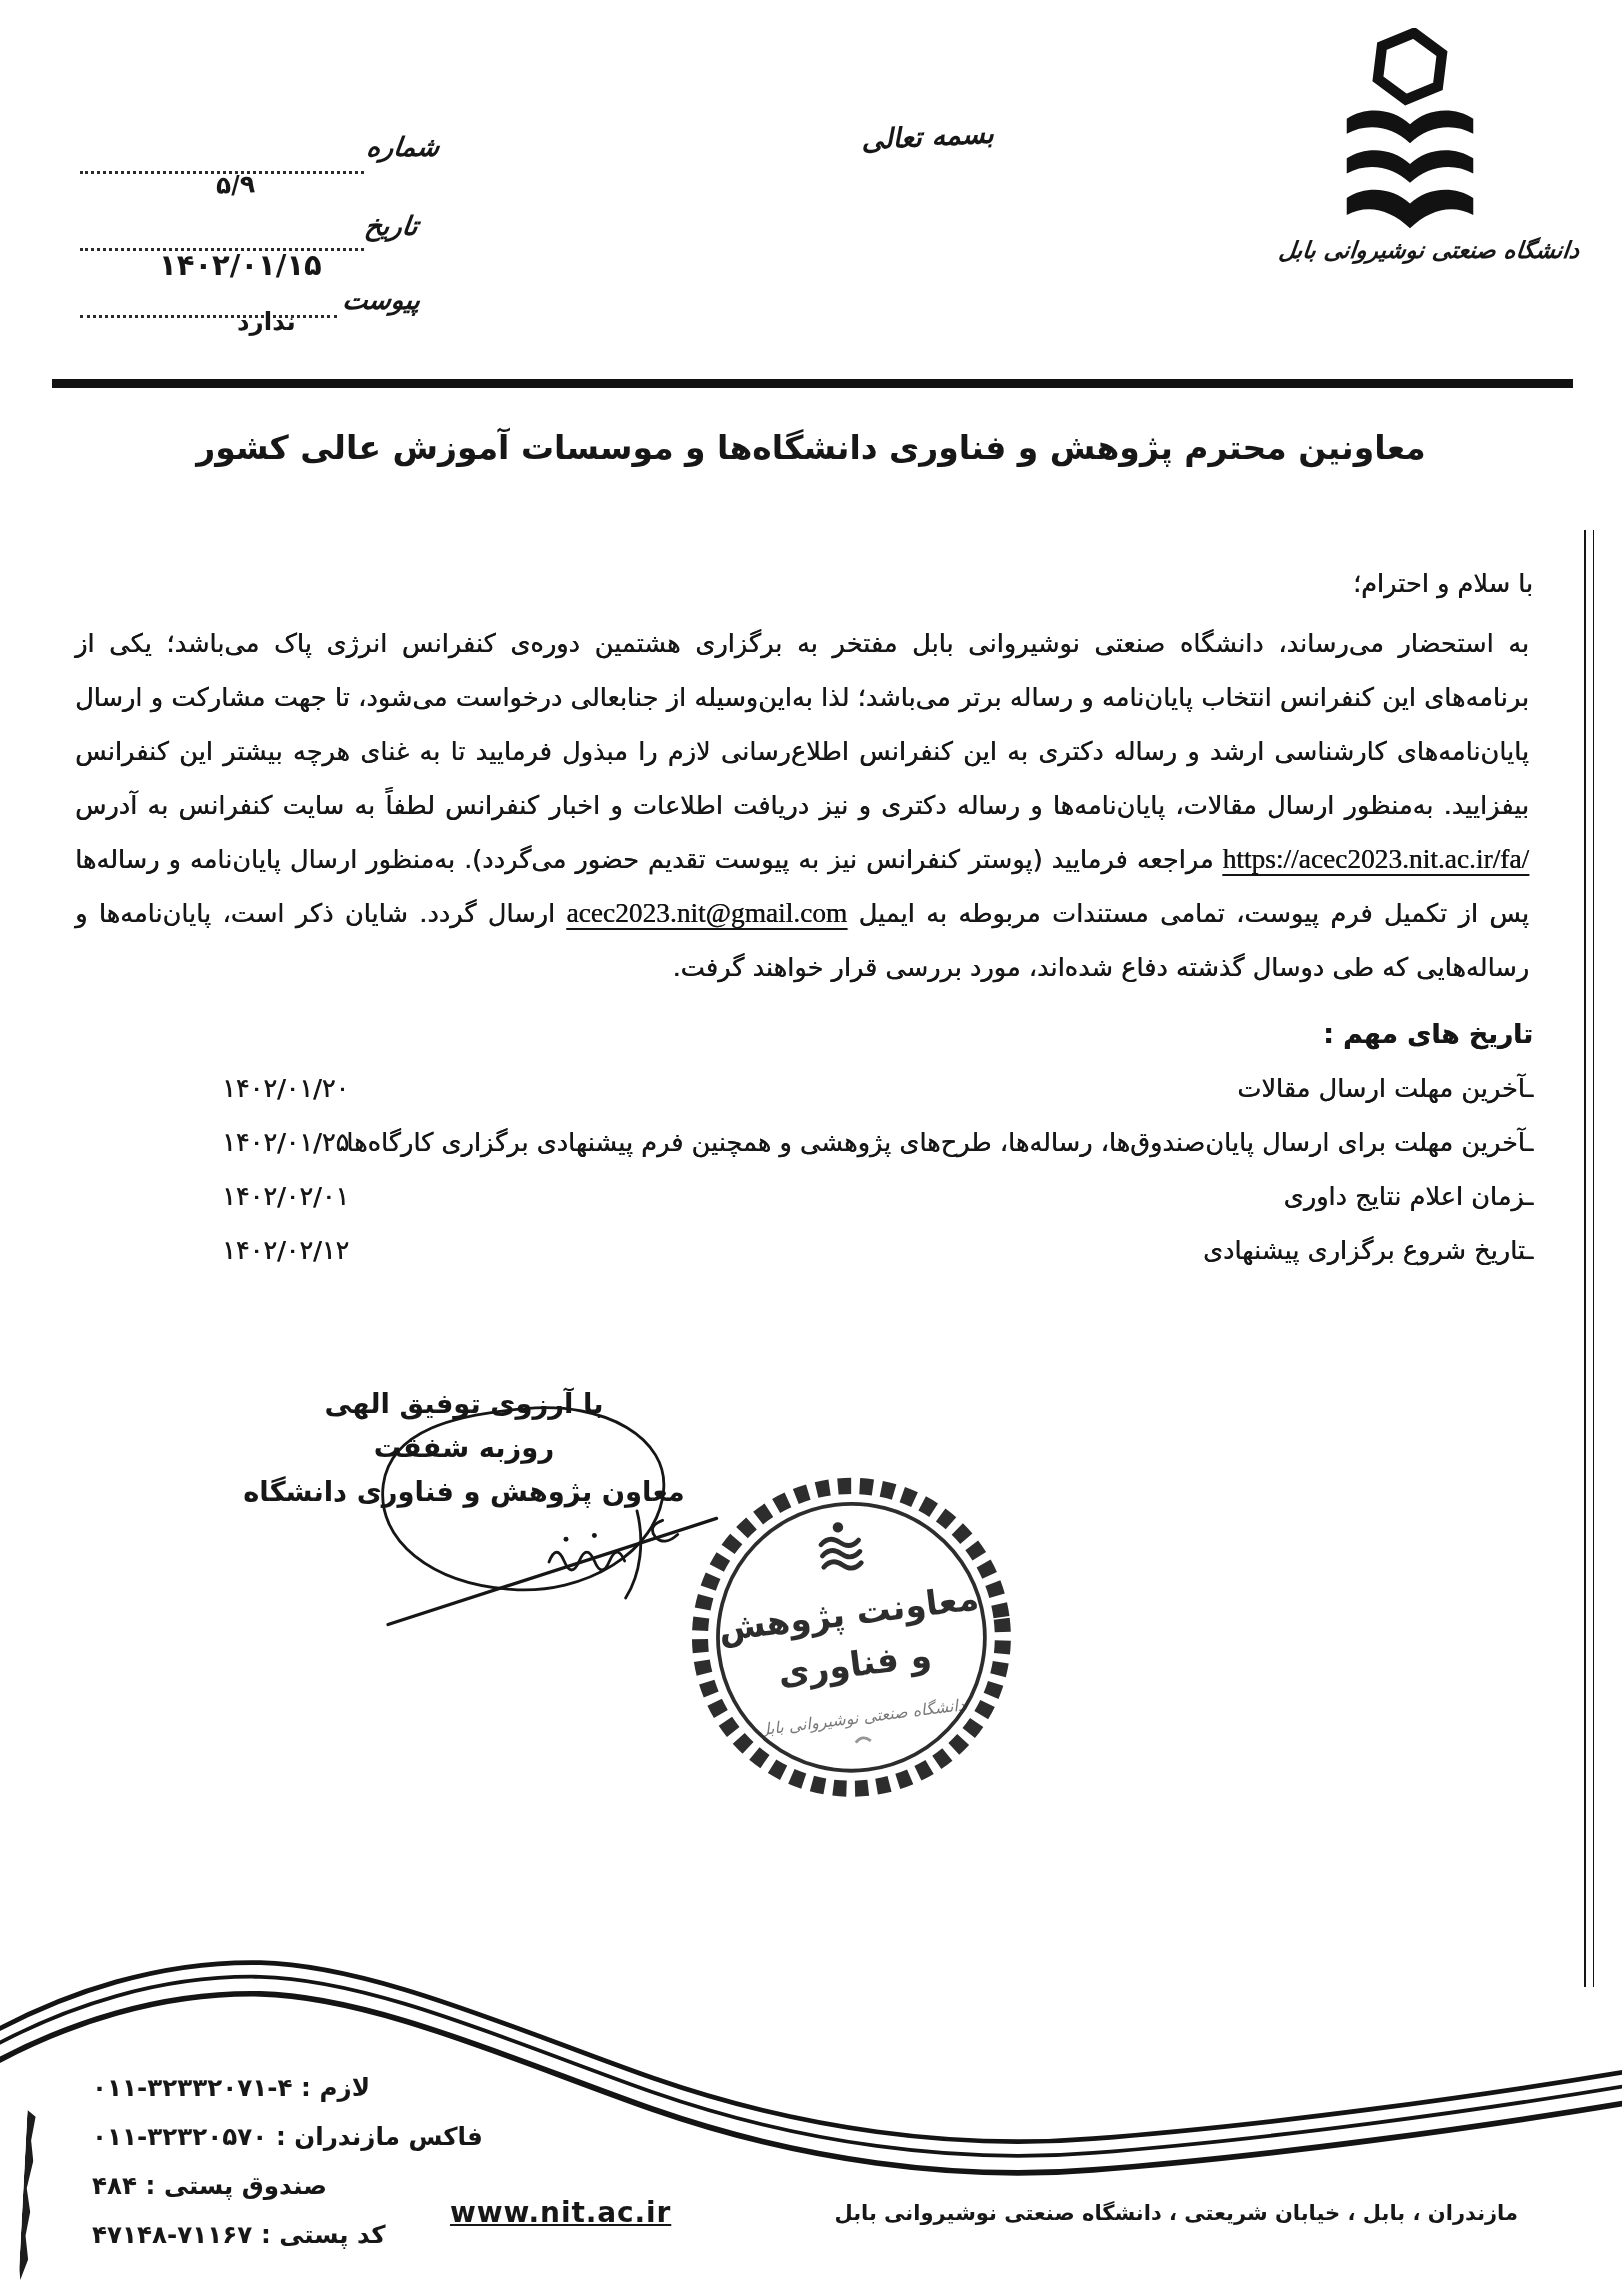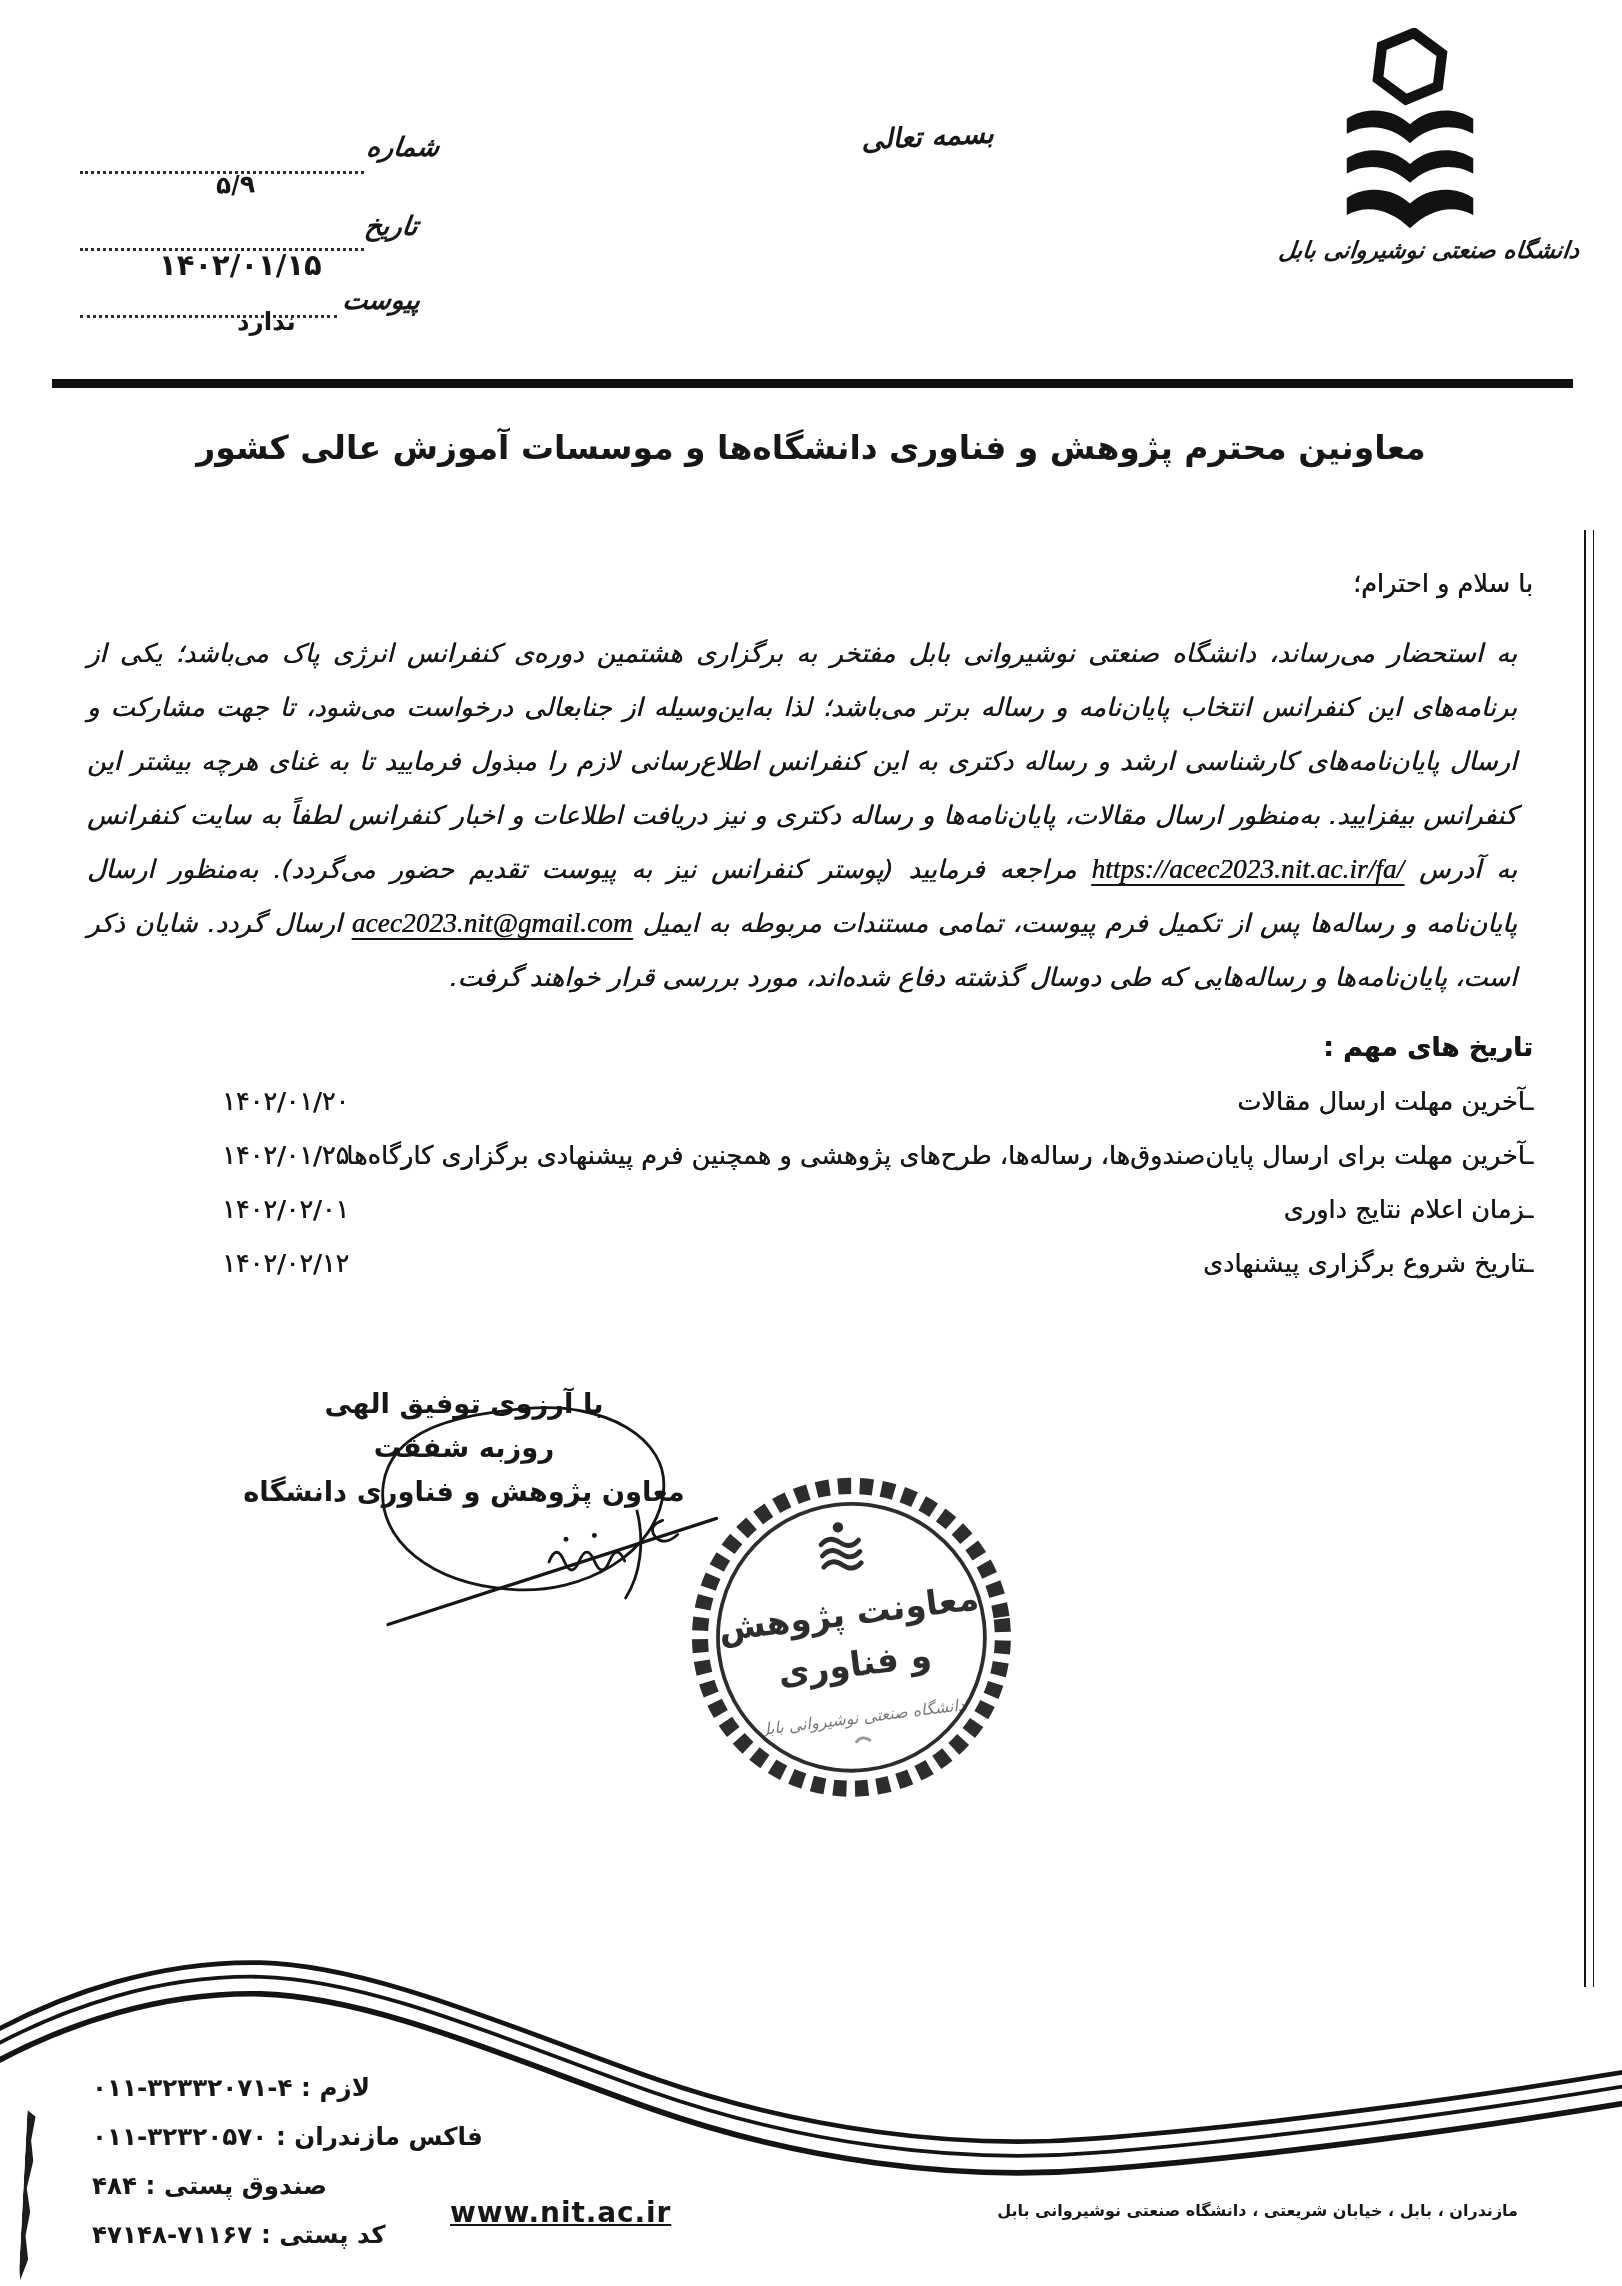--- a/index.html
+++ b/index.html
@@ -43,21 +43,21 @@
   
   .recipient{
     position:absolute;left:0;right:0;top:428px;text-align:center;
     font-size:33px;font-weight:bold;direction:rtl;margin:0;
   }
   .content{
     position:absolute;left:71px;top:556px;width:1462px;direction:rtl;
     font-size:25.6px;line-height:54px;text-shadow:0.4px 0 0 currentColor;
   }
   .salutation{margin:0 0 5.7px 0;text-align:right;}
-  .letter-body{margin:16px;text-align:justify;font-style:italic;}
+  .letter-body{margin:4px;text-align:justify;}
   .doc-link{
     display:inline-block;direction:ltr;text-decoration:underline;
     text-underline-offset:5.7px;font-family:"Liberation Serif","DejaVu Serif",serif;
     font-size:27.4px;color:#141414;
   }
   .dates-heading{margin:13.2px 0 0 0;font-weight:bold;font-size:26.5px;text-align:right;}
   .date-row{position:relative;text-align:right;}
   .date-row .dval{position:absolute;left:151px;top:0;direction:rtl;}
   
   .signature{
@@ -72,21 +72,21 @@
     position:absolute;left:52px;top:2063px;width:445px;direction:rtl;text-align:left;
     font-size:24.6px;font-weight:bold;line-height:49px;white-space:nowrap;
   }
   .footer-left .num{direction:ltr;display:inline-block;margin-left:40px;}
   .website{
     position:absolute;left:450px;top:2196px;font-size:28px;font-weight:bold;
     letter-spacing:0.9px;
     text-decoration:underline;
   }
   .address{
-    position:absolute;right:104px;top:2201px;font-size:16px;font-weight:bold;
+    position:absolute;right:104px;top:2201px;font-size:21px;font-weight:bold;
     direction:rtl;white-space:nowrap;
   }
   .scan-artifact{
     position:absolute;left:23px;top:2110px;width:8.5px;height:170px;background:#1d1d1d;
     transform:skewX(-3deg);
     clip-path:polygon(0 0,100% 4%,62% 18%,100% 30%,40% 46%,95% 60%,55% 74%,100% 88%,20% 100%,0 92%);
   }
   svg text{font-family:"DejaVu Sans","Liberation Sans",sans-serif;}
 </style>
 </head>

